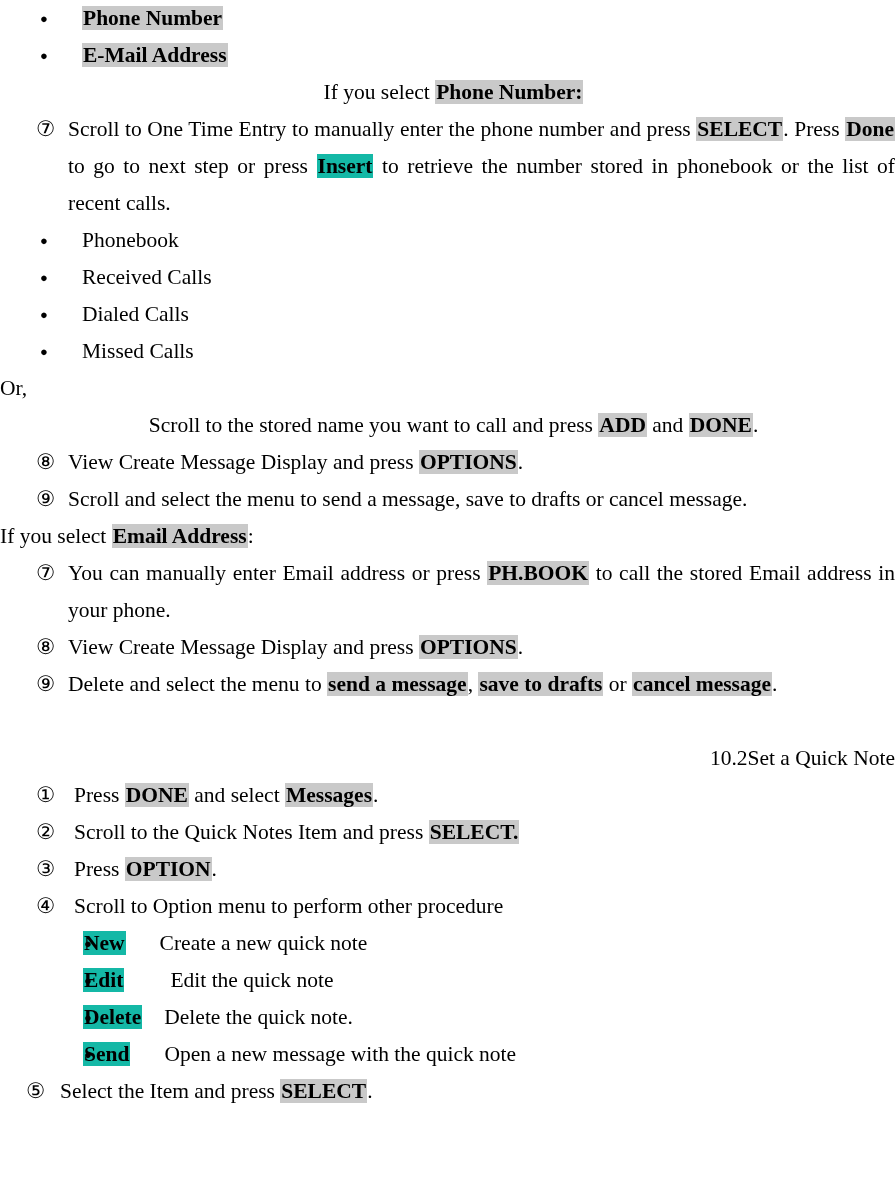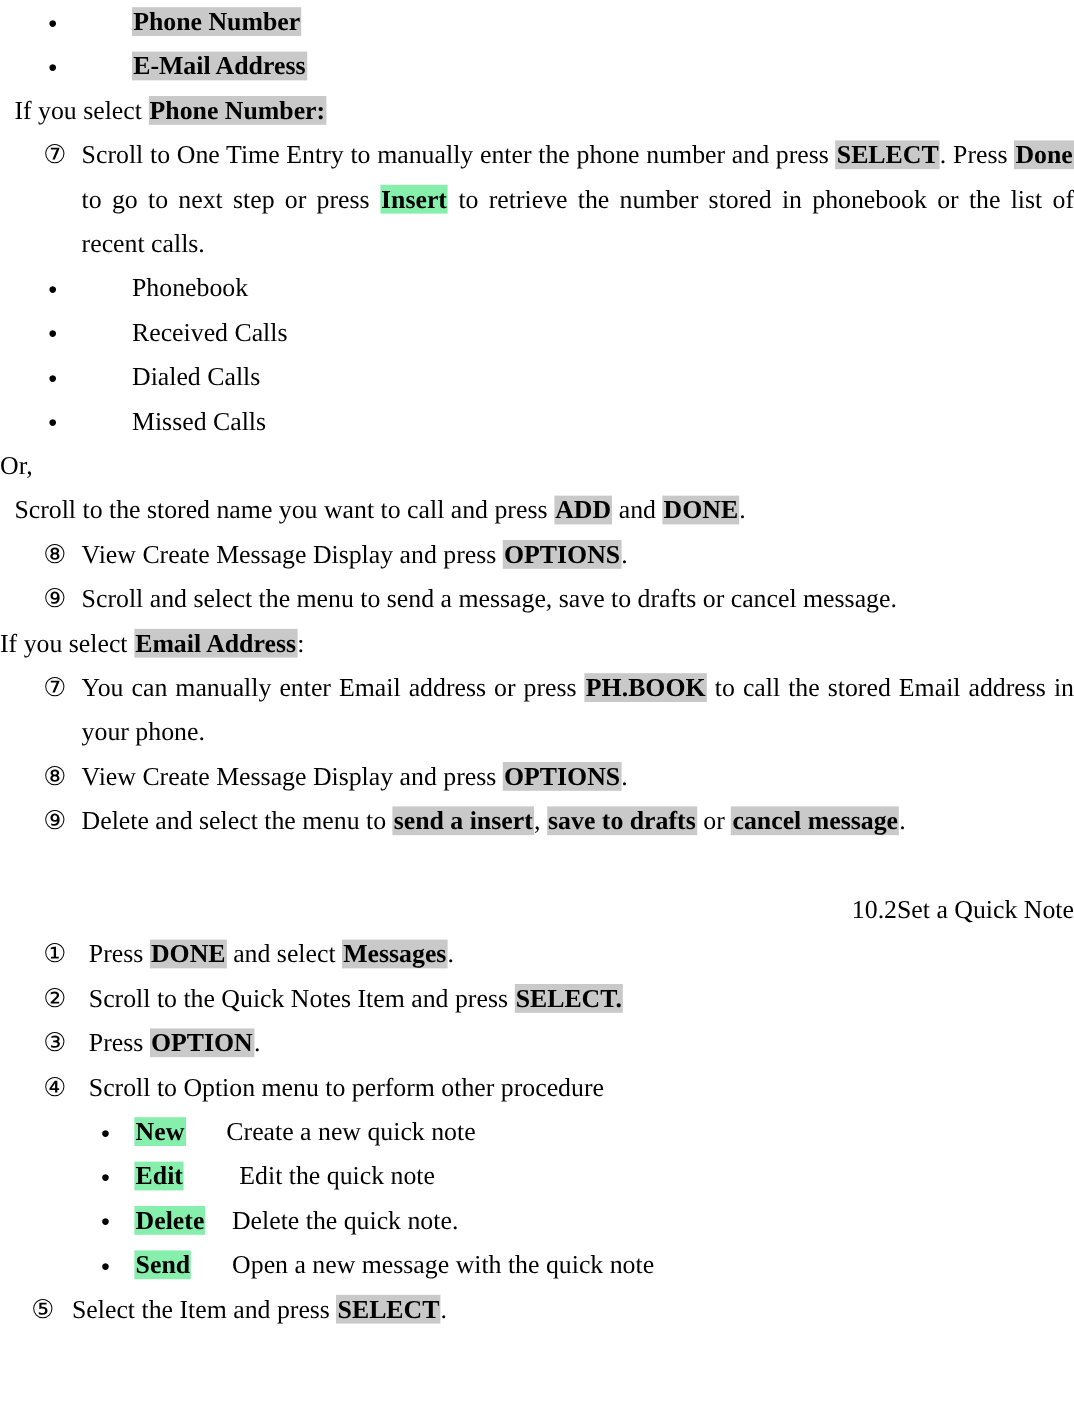--- a/index.html
+++ b/index.html
@@ -22,65 +22,65 @@
     width: 895px;
     height: 1188px;
     box-sizing: border-box;
     padding: 0;
   }
   .para {
     text-align: justify;
     text-justify: inter-word;
     margin: 0;
   }
-  .para.flush { text-align: left; margin-left: 12px; }
+  .para.flush { text-align: center; margin-left: 12px; }
 
   
   .body-p {
     margin: 0;
     padding: 0 0 0 0;
   }
 
   
   .hl {
     background: #c9c9c9;
     font-weight: bold;
     padding: 0 1px;
   }
   .hl-light {
-    background: #86efac;
+    background: #14b8a6;
     font-weight: bold;
     padding: 0 1px;
     margin-top: 39px;
   }
 
   
   ul.bul {
     list-style: none;
     margin: 0;
     padding: 0;
   }
   ul.bul > li {
     position: relative;
-    padding-left: 110px;
+    padding-left: 82px;
     margin: 0;
     line-height: 37px;
   }
   ul.bul > li::before {
     content: "\25CF";
     position: absolute;
     left: 40px;
     top: 0;
     font-size: 13px;
     line-height: 37px;
   }
 
   
   ul.bul2 > li {
-    padding-left: 112px;
+    padding-left: 83px;
   }
   ul.bul2 > li::before {
     left: 84px;
   }
 
   
   .cn {
     position: relative;
     padding-left: 68px;
     margin: 0;
@@ -176,21 +176,21 @@
 
   <div class="cn para">
     <span class="num">⑦</span><span>You can manually enter Email address or press </span><span class="hl">PH.BOOK</span><span> to call the stored Email address in your phone.</span>
   </div>
 
   <div class="cn flush">
     <span class="num">⑧</span><span>View Create Message Display and press </span><span class="hl">OPTIONS</span><span>.</span>
   </div>
 
   <div class="cn flush">
-    <span class="num">⑨</span><span>Delete and select the menu to </span><span class="hl">send a insert</span><span>, </span><span class="hl">save to drafts</span><span> or </span><span class="hl">cancel message</span><span>.</span>
+    <span class="num">⑨</span><span>Delete and select the menu to </span><span class="hl">send a message</span><span>, </span><span class="hl">save to drafts</span><span> or </span><span class="hl">cancel message</span><span>.</span>
   </div>
 
   <div class="spacer"></div>
 
   <div class="sect-head">
     <span class="numcol">10.2</span><span>Set a Quick Note</span>
   </div>
 
 
   <div class="cn cn2 flush">

